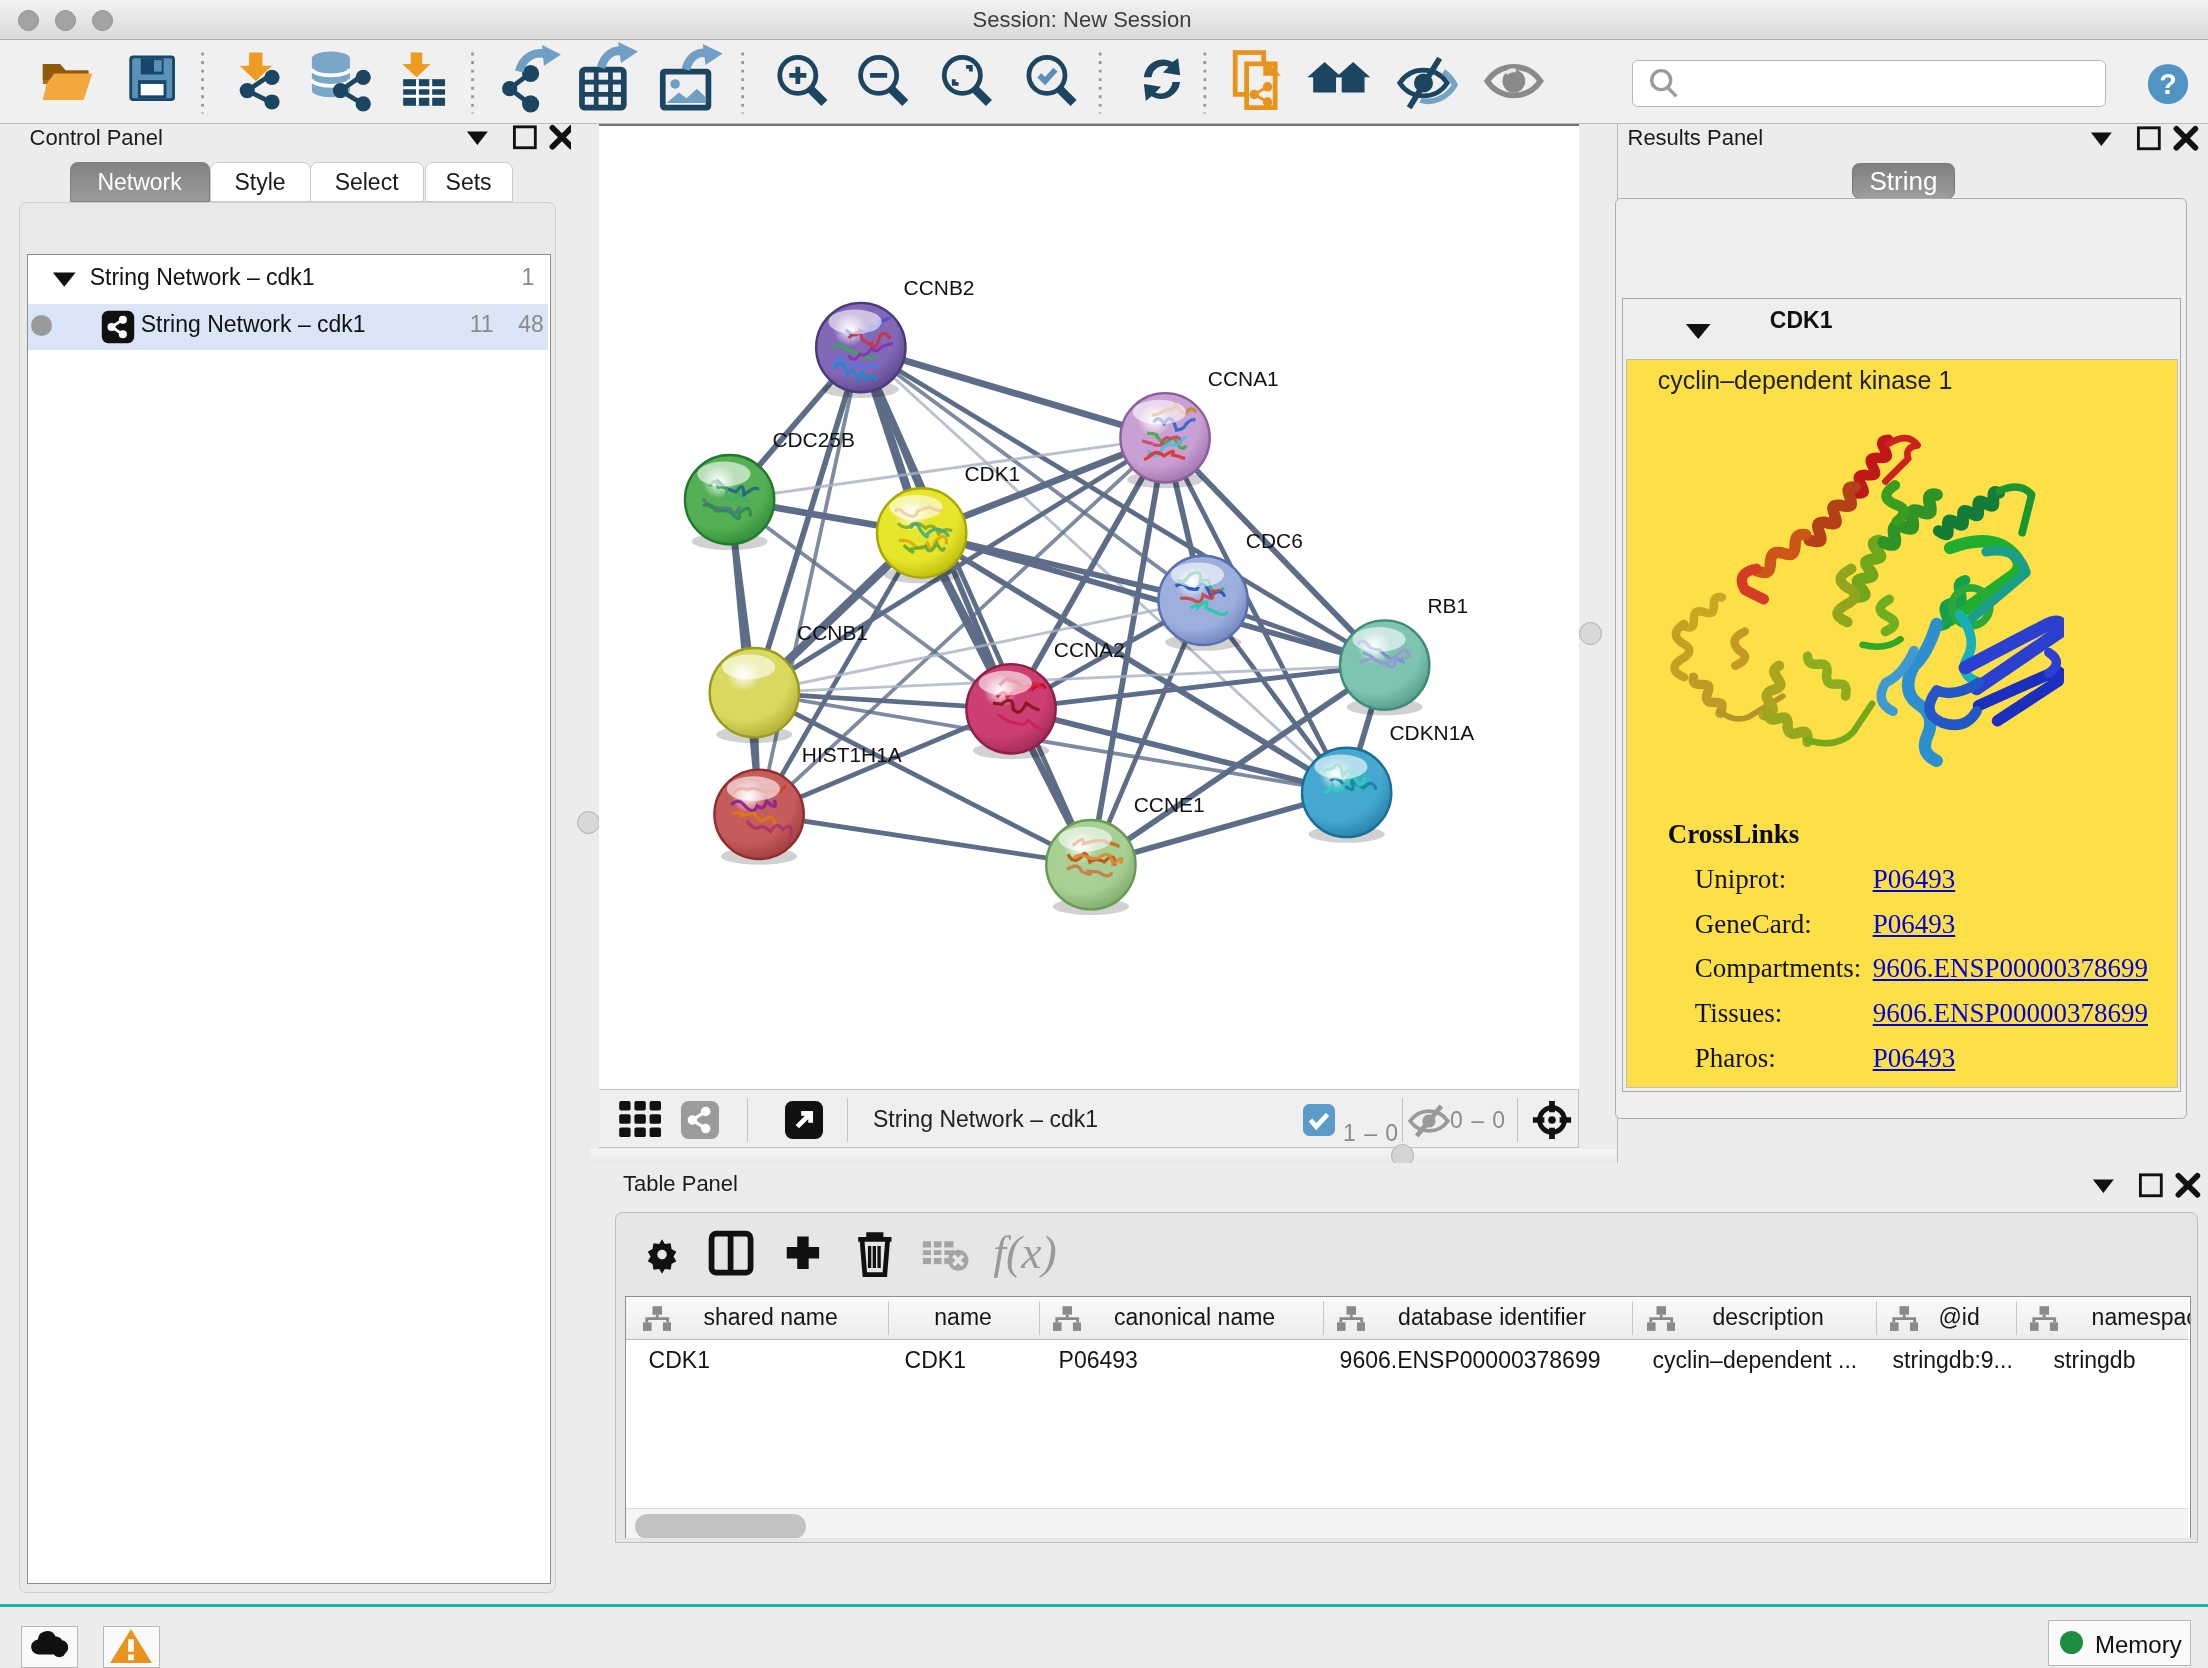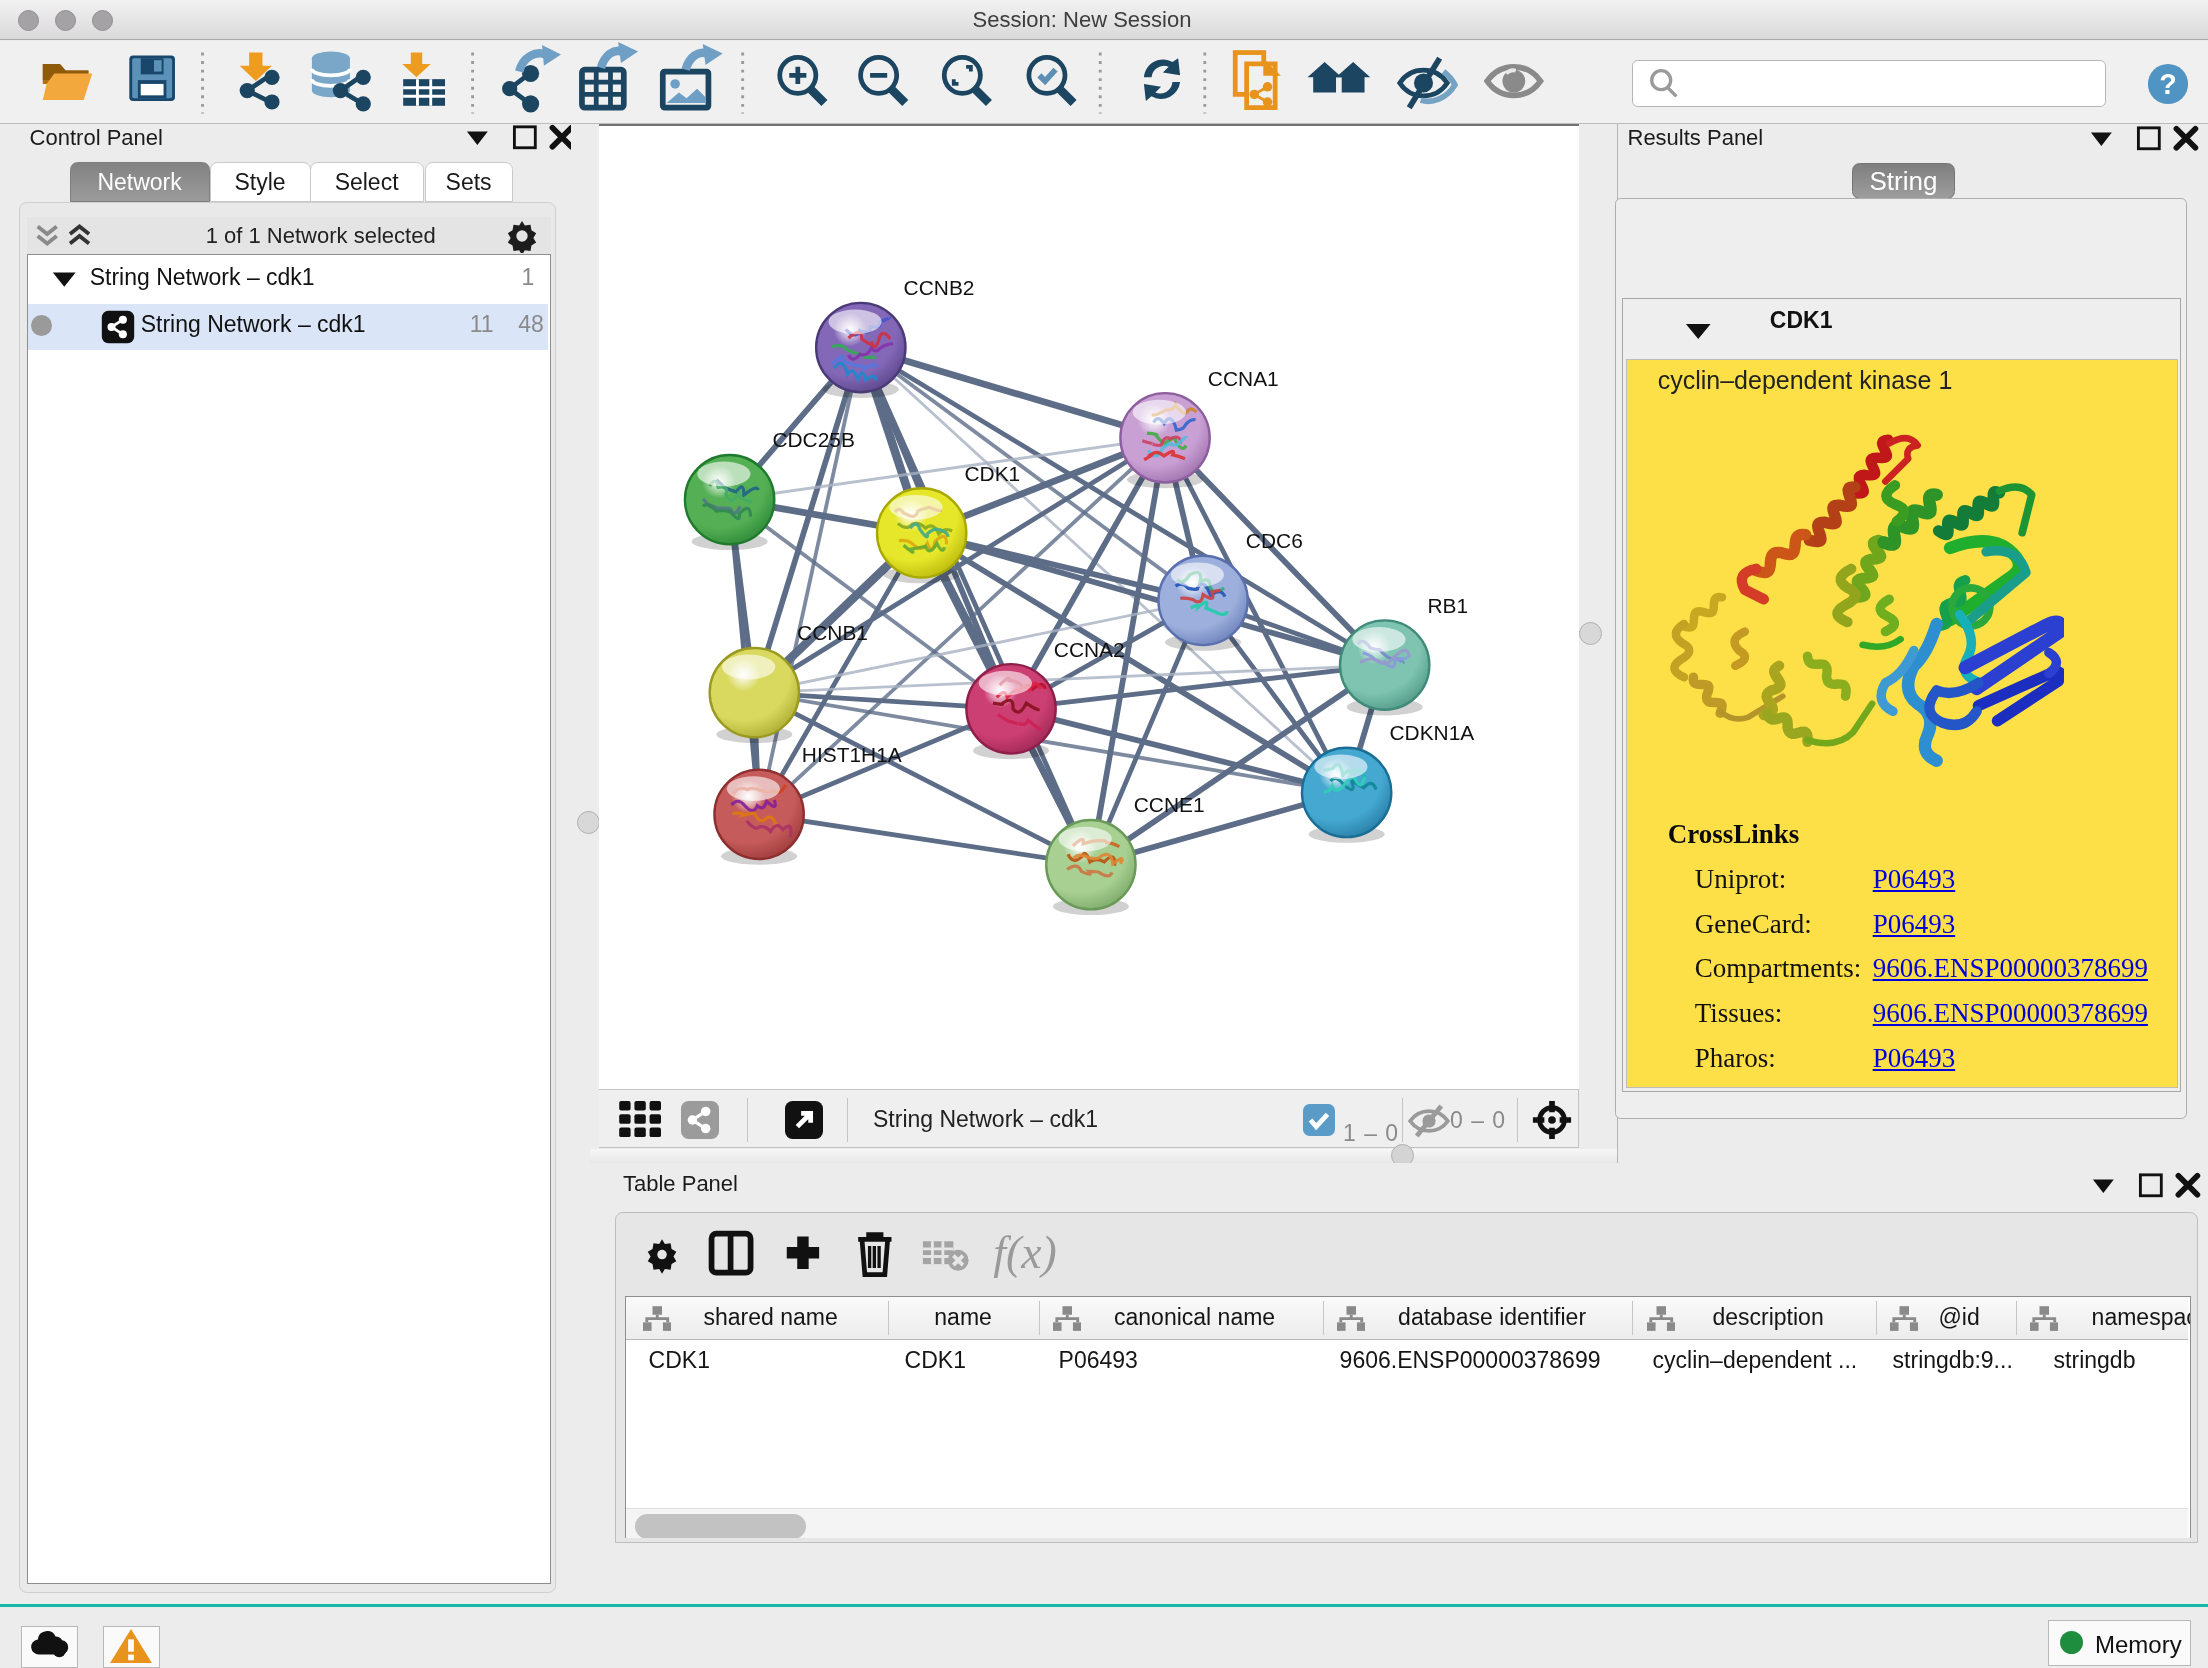--- a/index.html
+++ b/index.html
@@ -261,35 +261,20 @@
     <path d="M92 4 l20 20 M112 4 l-20 20" stroke="#111" stroke-width="6" stroke-linecap="round"></path>
   </svg>
 
   <div style="position:absolute;left:0;top:38px;width:563px;height:41px;">
     <div class="tab tabsel" style="left:62px;width:140px;">Network</div>
     <div class="tab" style="left:202px;width:101px;">Style</div>
     <div class="tab" style="left:302px;width:114px;">Select</div>
     <div class="tab" style="left:417px;width:88px;">Sets</div>
   </div>
   <div id="cpbox">
-    <div id="selbar">
-      <svg width="76" height="38" viewBox="0 0 80 40" style="position:absolute;left:5.7px;top:0">
-        <g stroke="#8a8a8a" stroke-width="4" fill="none">
-          <path d="M6 10 l10 8 10-8 M6 20 l10 8 10-8"></path>
-        </g>
-        <g stroke="#333" stroke-width="4" fill="none">
-          <path d="M40 18 l10-8 10 8 M40 28 l10-8 10 8"></path>
-        </g>
-      </svg>
-      <div style="position:absolute;left:32px;width:100%;top:5.7px;text-align:center;">1 of 1 Network selected</div>
-      <svg width="34" height="34" viewBox="0 0 36 36" style="position:absolute;right:11.4px;top:1.9px">
-        <path d="M18 2 l3 5 6-1 1 6 5 3 -3 5 3 5 -5 3 -1 6 -6-1 -3 5 -3-5 -6 1 -1-6 -5-3 3-5 -3-5 5-3 1-6 6 1 Z" fill="#1c1c1c"></path>
-        <circle cx="18" cy="18" r="6" fill="#e4e4e4"></circle>
-      </svg>
-    </div>
     <div id="netlist">
       <div class="nrow" style="top:1.9px;">
         <svg width="28.5" height="28.5" viewBox="0 0 30 30" style="position:absolute;left:22px;top:8.6px">
           <path d="M3 8 l24 0 -12 15 Z" fill="#111"></path>
         </svg>
         <span style="position:absolute;left:62px;top:6.7px;">String Network – cdk1</span>
         <span class="numgray" style="right:13.3px;top:6.7px;">1</span>
       </div>
       <div class="nrow" style="top:49px;background:#dbe5f8;">
         <span style="position:absolute;left:3.8px;top:11.4px;width:21px;height:21px;border-radius:50%;background:#9a9a9a;"></span>

